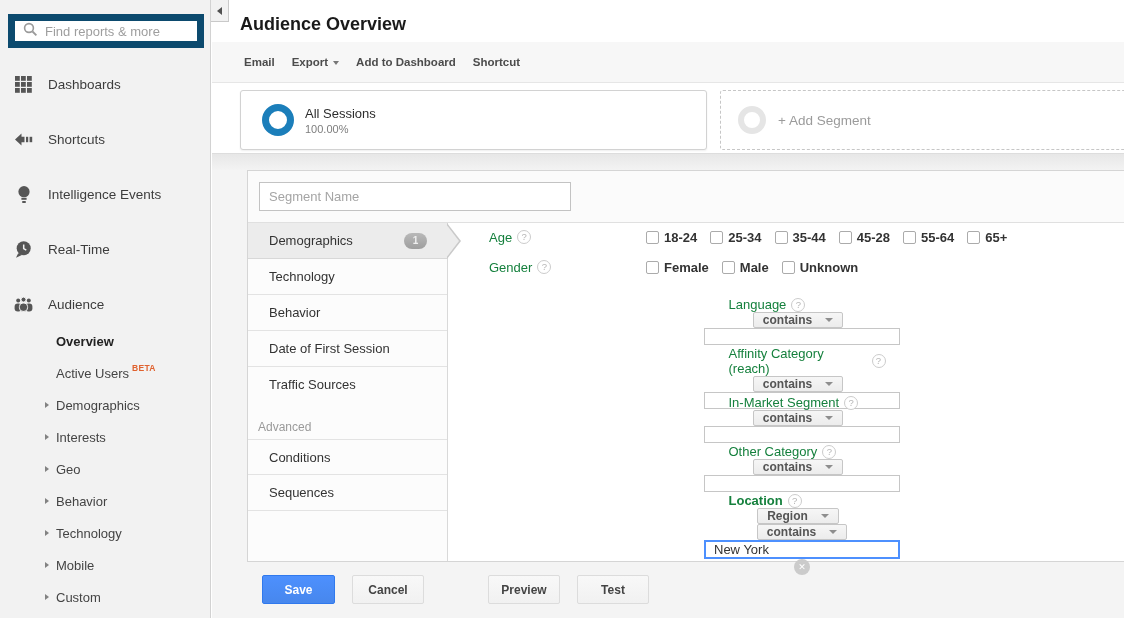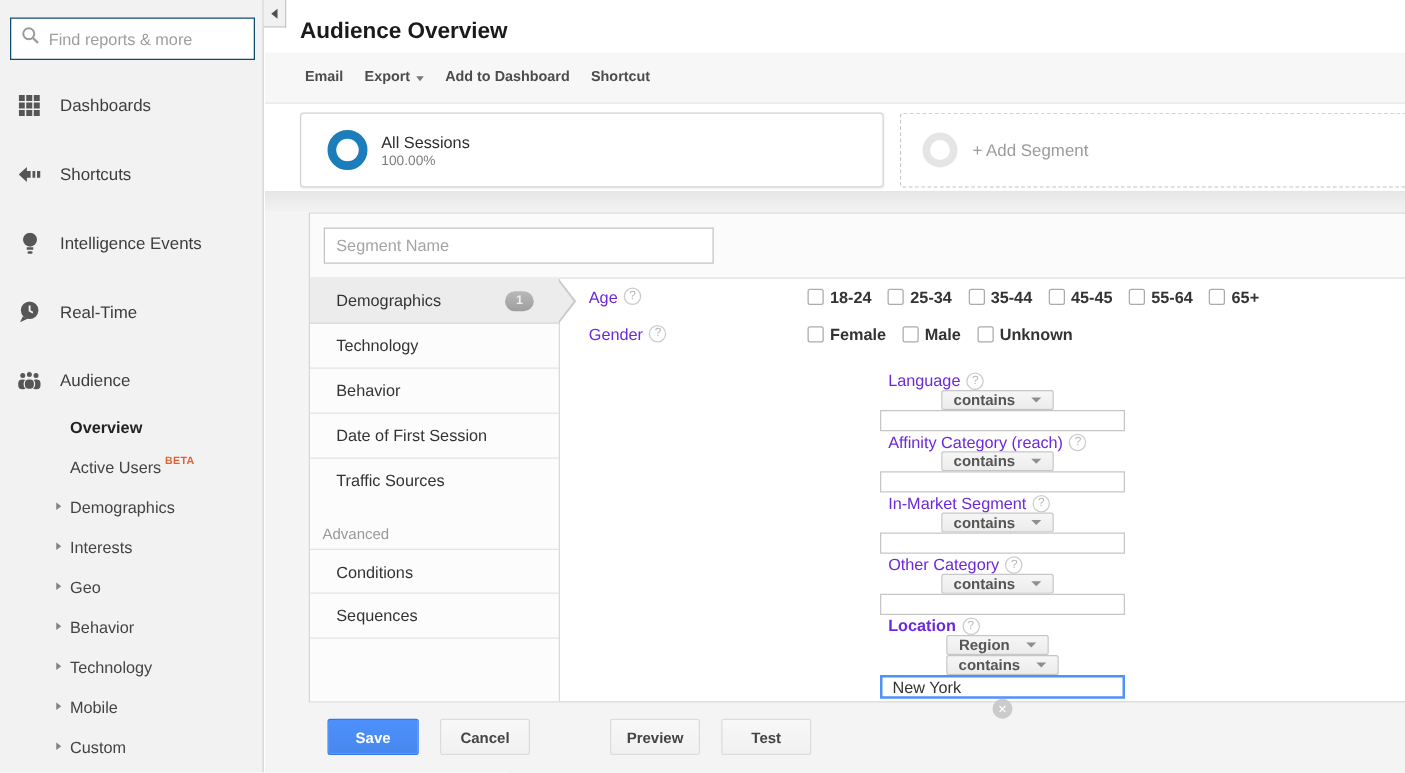--- a/index.html
+++ b/index.html
@@ -1,21 +1,21 @@
 <!DOCTYPE html>
 <html><head>
 <meta charset="utf-8">
 <style>
   * { margin:0; padding:0; box-sizing:border-box; }
   html,body { width:1124px; height:618px; overflow:hidden; }
   body { font-family:"Liberation Sans", sans-serif; background:#fff; position:relative; color:#333; }
 
   
   #sidebar { position:absolute; left:0; top:0; width:211px; height:618px; background:#f2f2f2; border-right:1px solid #d2d2d2; }
-  .search-box { position:absolute; left:8px; top:14px; width:196px; height:34px; background:#fff; border:1px solid #0c4a6e; display:flex; align-items:center; padding:0 8px; gap:7px; }
+  .search-box { position:absolute; left:8px; top:14px; width:196px; height:34px; background:#fff; border:7px solid #0c4a6e; display:flex; align-items:center; padding:0 8px; gap:7px; }
   .search-ph { color:#9e9e9e; font-size:13px; white-space:nowrap; }
   .nav { position:absolute; top:57px; left:0; right:0; }
   .nav-item { height:55px; display:flex; align-items:center; padding-left:14px; gap:15px; font-size:13.5px; color:#3d3d3d; cursor:pointer; }
   .nav-icon { width:19px; display:flex; justify-content:center; }
   .subnav { position:absolute; top:325px; left:0; right:0; }
   .sub-item { height:32px; display:flex; align-items:center; padding-left:56px; font-size:13px; color:#444; cursor:pointer; }
   .sub-item.sel { font-weight:bold; color:#222; }
   .tri { width:0; height:0; border-left:4px solid #828282; border-top:3.5px solid transparent; border-bottom:3.5px solid transparent; margin-left:-11px; margin-right:7px; }
   .beta { font-size:8.5px; font-weight:bold; color:#e0622f; margin-left:3px; letter-spacing:.3px; position:relative; top:-5px; }
   #collapse-btn { position:absolute; left:211px; top:0; width:18px; height:22px; background:#f1f1f1; border-right:1px solid #c9c9c9; border-bottom:1px solid #c9c9c9; display:flex; align-items:center; justify-content:center; cursor:pointer; z-index:5; }
@@ -52,21 +52,21 @@
   .tab.noline { border-bottom:none; }
   .tab.sel { background:#ececec; border-bottom:1px solid #d8d8d8; }
   .tab.sel::before { content:""; position:absolute; right:-14px; top:0; border-left:14px solid #c9c9c9; border-top:18px solid transparent; border-bottom:18px solid transparent; z-index:2; }
   .tab.sel::after { content:""; position:absolute; right:-12px; top:1px; border-left:13px solid #ececec; border-top:17px solid transparent; border-bottom:17px solid transparent; z-index:3; }
   .badge { position:absolute; right:20px; top:10px; width:23px; height:16px; border-radius:8px; background:linear-gradient(#b9b9b9,#9e9e9e); color:#efefef; font-size:10px; font-weight:bold; text-align:center; line-height:16px; }
   .adv-heading { margin-top:12px; height:24px; line-height:24px; padding-left:10px; font-size:12px; color:#9a9a9a; }
   .tab.first-adv { border-top:1px solid #e3e3e3; }
 
   .content-col { flex:1; padding:2px 0 0 23px; }
   .lbl-wrap { width:175px; display:flex; align-items:center; gap:5px; flex-shrink:0; }
-  .lbl { font-size:13px; color:#6d28d9; }
+  .lbl { font-size:13px; color:#15803d;margin-left:18px; }
   .lbl.bold { font-weight:bold; }
   .help { width:14px; height:14px; border-radius:50%; border:1px solid #ccc; color:#b5b5b5; font-size:9.5px; line-height:12px; text-align:center; background:#fff; cursor:pointer; flex-shrink:0; }
   .crow { display:flex; align-items:center; height:24px; margin-bottom:6px; }
   .opts { display:flex; align-items:center; gap:13px; }
   .opt { display:flex; align-items:center; gap:5px; font-size:13px; color:#333; cursor:pointer;font-weight:bold; }
   .cb { width:13px; height:13px; border:1px solid #ababab; border-radius:2px; background:#fff; }
   .frow { display:flex; align-items:center; height:29px; margin-top:20px;flex-direction:column; }
   .frow.firstf { margin-top:18px; }
   .dd { height:29px; display:inline-flex; align-items:center; padding:0 9px; background:linear-gradient(#f6f6f6,#ececec); border:1px solid #c6c6c6; border-radius:2px; font-size:12px; font-weight:bold; color:#555; gap:13px; cursor:pointer; }
   .dd .caret { width:0; height:0; border-top:4px solid #8e8e8e; border-left:4px solid transparent; border-right:4px solid transparent; }
@@ -275,21 +275,21 @@
               <label class="opt">
                   <span class="cb"></span>
                   <span>25-34</span>
                 </label>
               <label class="opt">
                   <span class="cb"></span>
                   <span>35-44</span>
                 </label>
               <label class="opt">
                   <span class="cb"></span>
-                  <span>45-45</span>
+                  <span>45-28</span>
                 </label>
               <label class="opt">
                   <span class="cb"></span>
                   <span>55-64</span>
                 </label>
               <label class="opt">
                   <span class="cb"></span>
                   <span>65+</span>
                 </label>
             </div>

